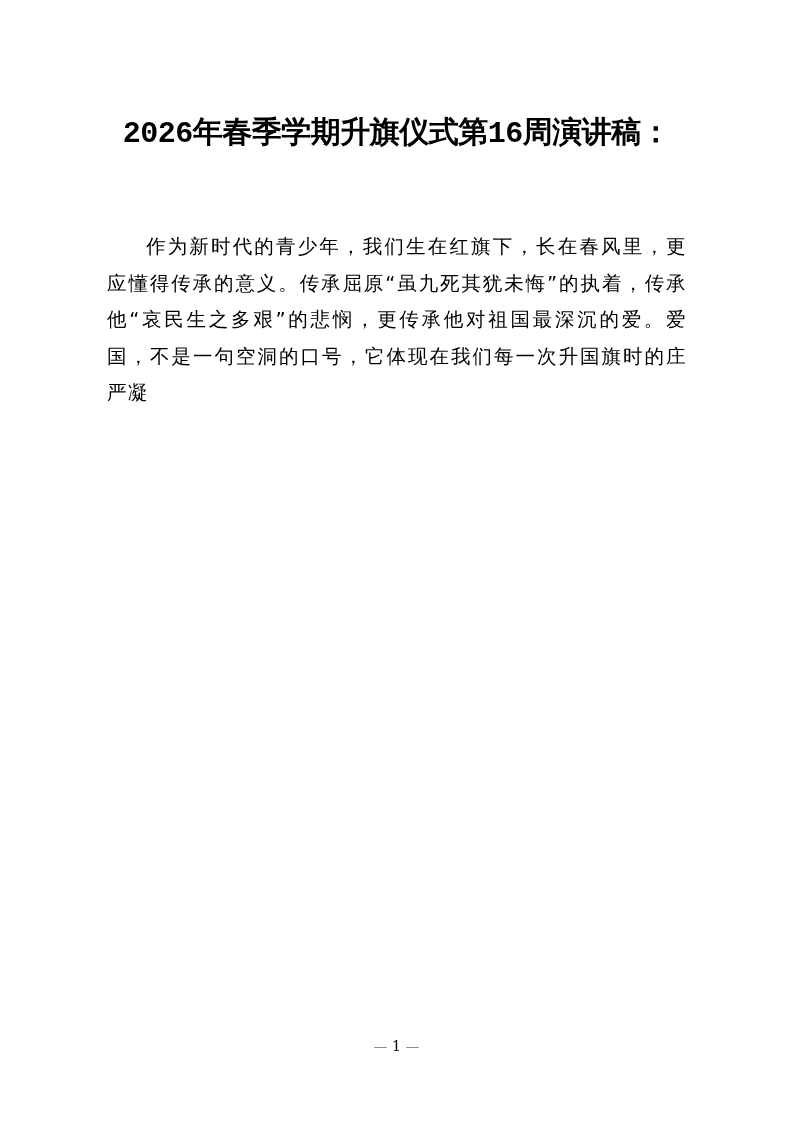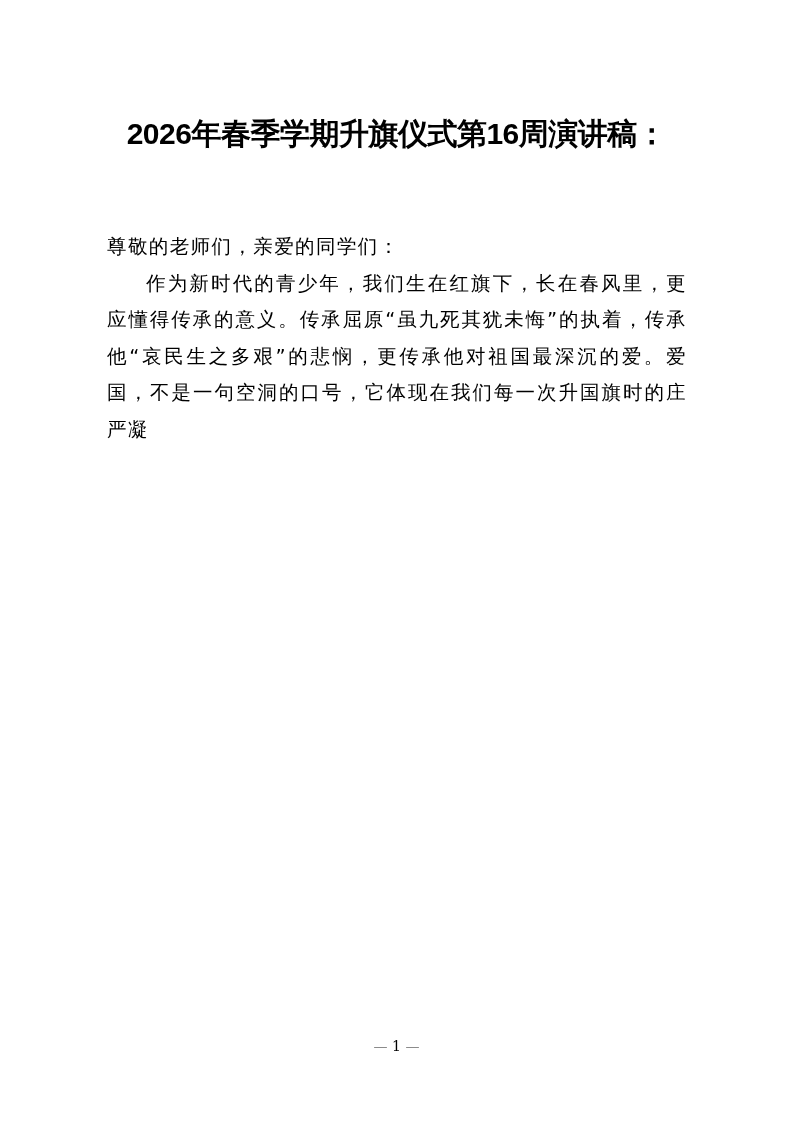--- a/index.html
+++ b/index.html
@@ -21,21 +21,21 @@
       width: 793px;
       height: 1122px;
       background: #ffffff;
     }
     .title {
       position: absolute;
       left: 60px;
       width: 673px;
       top: 112px;
       text-align: center;
-      font-family: Liberation Sans, sans-serif;
+      font-family: Liberation Mono, monospace;
       font-weight: bold;
       font-size: 30px;
       line-height: 44px;
       letter-spacing: -0.5px;
     }
     .body-text {
       position: absolute;
       left: 107px;
       top: 229px;
       width: 580px;
@@ -69,21 +69,20 @@
 </head>
 <body>
 
 <div class="page">
 
   <div class="title">
     <div>2026年春季学期升旗仪式第16周演讲稿：</div>
   </div>
 
   <div class="body-text">
-    <p>尊敬的老师们，亲爱的同学们：</p>
     <p class="indent">作为新时代的青少年，我们生在红旗下，长在春风里，更应懂得传承的意义。传承屈原“虽九死其犹未悔”的执着，传承他“哀民生之多艰”的悲悯，更传承他对祖国最深沉的爱。爱国，不是一句空洞的口号，它体现在我们每一次升国旗时的庄严凝</p>
   </div>
 
   <div class="page-number">
     <span class="dash">—</span>
     <span>1</span>
     <span class="dash">—</span>
   </div>
 
 </div>

